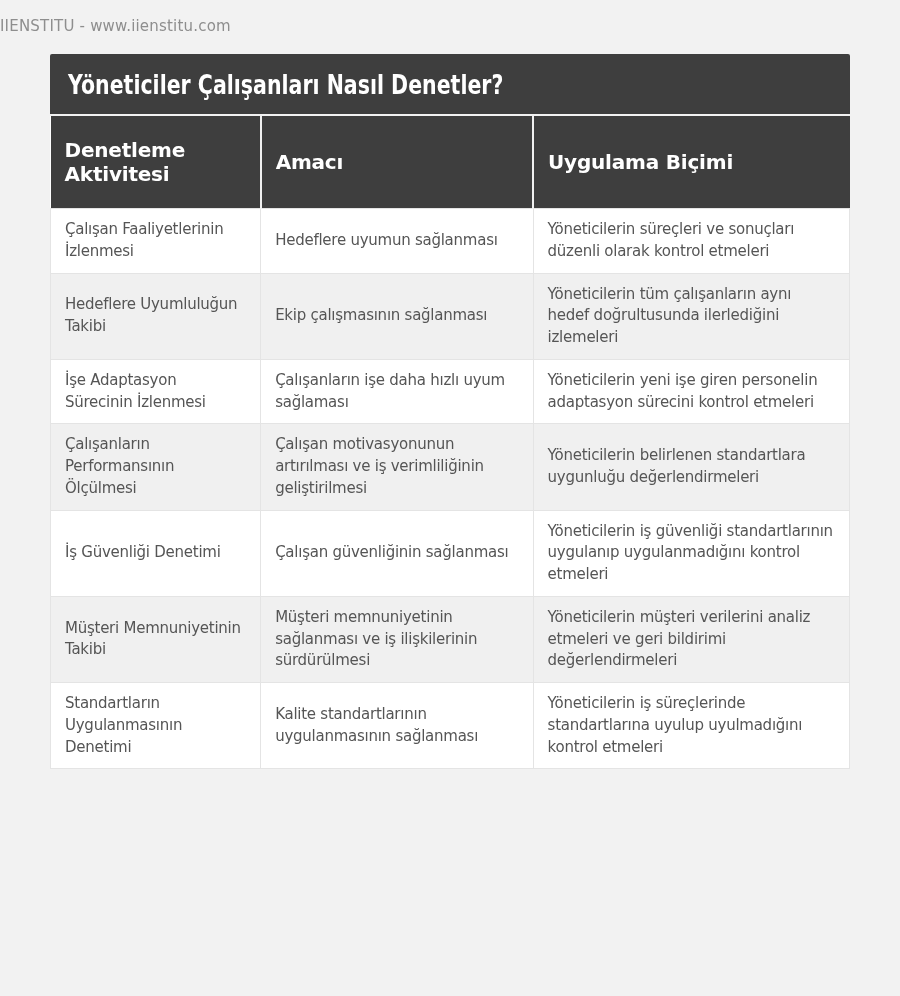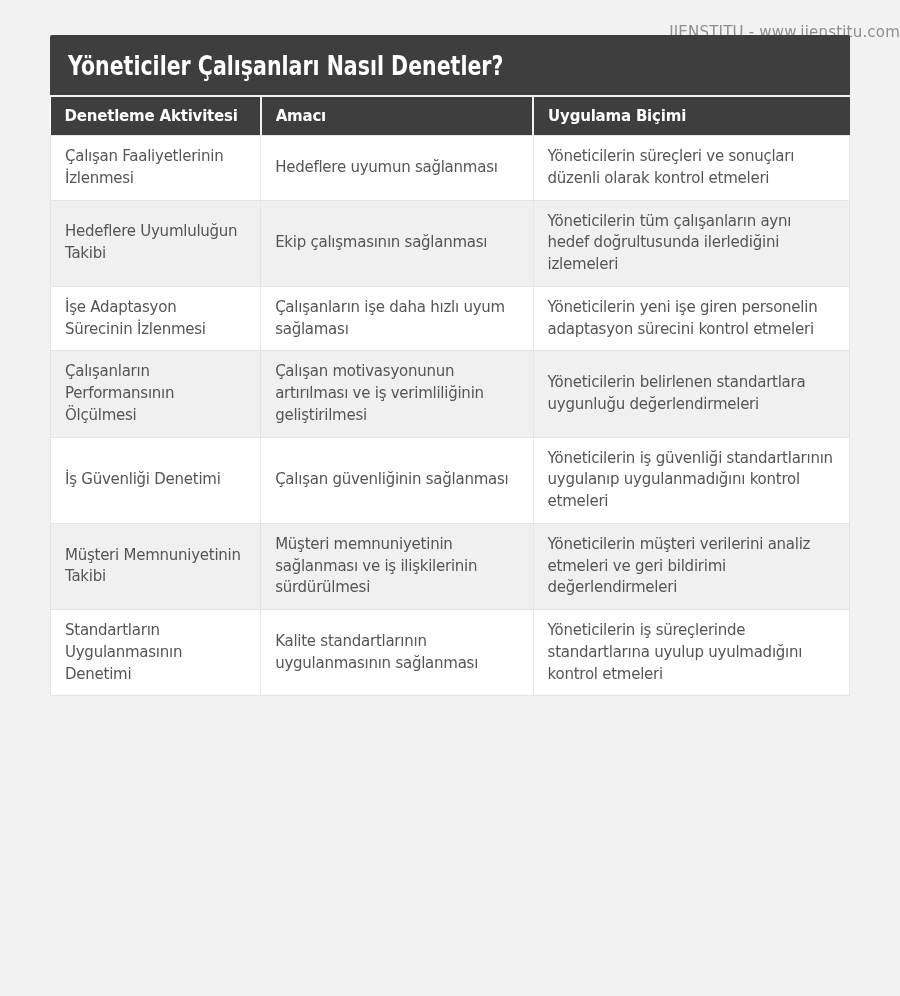--- a/index.html
+++ b/index.html
@@ -20,21 +20,21 @@
     width: 900px;
     height: 996px;
     background: var(--page-bg);
     font-family: "DejaVu Sans", "Liberation Sans", sans-serif;
     position: relative;
     overflow: hidden;
   }
   .card {
     position: absolute;
     left: 50px;
-    top: 35px;
+    top: 54px;
     width: 800px;
   }
   .title-bar {
     background: var(--header-bg);
     color: var(--header-text);
     height: 60px;
     display: flex;
     align-items: center;
     padding: 0 18px;
     margin-bottom: 2px;
@@ -51,47 +51,46 @@
   table.data-table {
     width: 100%;
     border-collapse: collapse;
     background: #ffffff;
     table-layout: fixed;
   }
   .data-table th {
     background: var(--header-bg);
     color: var(--header-text);
     text-align: left;
-    font-size: 15px;
+    font-size: 20px;
     font-weight: 700;
-    padding: 10px 14px;
+    padding: 22px 14px;
     border-left: 2px solid #f0f0f0;
     letter-spacing: -0.2px;
   }
   .data-table th:first-child { border-left: none; }
   .data-table td {
     font-size: 15px;
     color: var(--body-text);
     line-height: 1.45;
     padding: 10px 14px;
     border: 1px solid var(--border-color);
     vertical-align: middle;
     letter-spacing: -0.25px;
   }
   .data-table tbody tr:nth-child(even) td { background: var(--row-alt-bg); }
   .col-activity  { width: 26.3%; }
   .col-purpose   { width: 34.1%; }
   .col-method    { width: 39.6%; }
   .footer {
-    text-align: right;
-    padding-top: 3px;
+    text-align: left;
+    padding-top: 17px;
     font-size: 15px;
     color: var(--footer-text);
     letter-spacing: 0.2px;
-    margin-top: 20px;
   }
 </style>
 </head>
 <body>
 
 <div class="card">
   <div class="title-bar">
     <h1>Yöneticiler Çalışanları Nasıl Denetler?</h1>
   </div>
   <table class="data-table">

